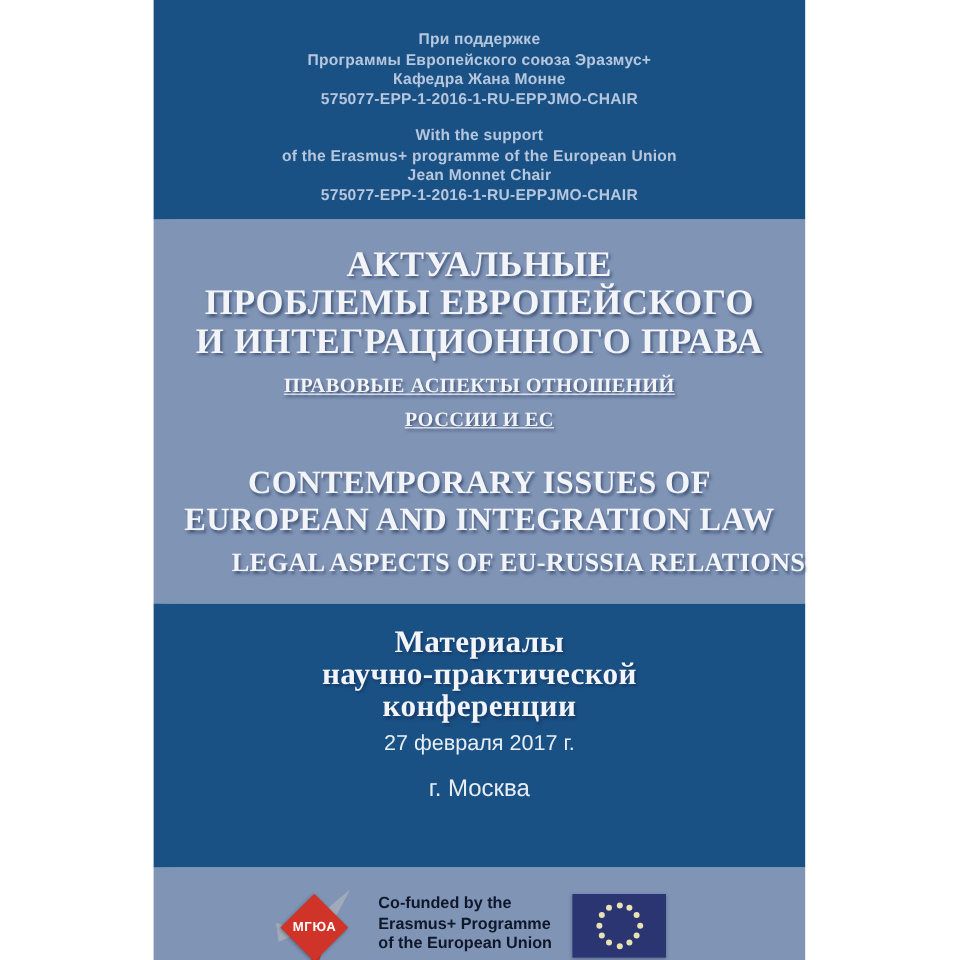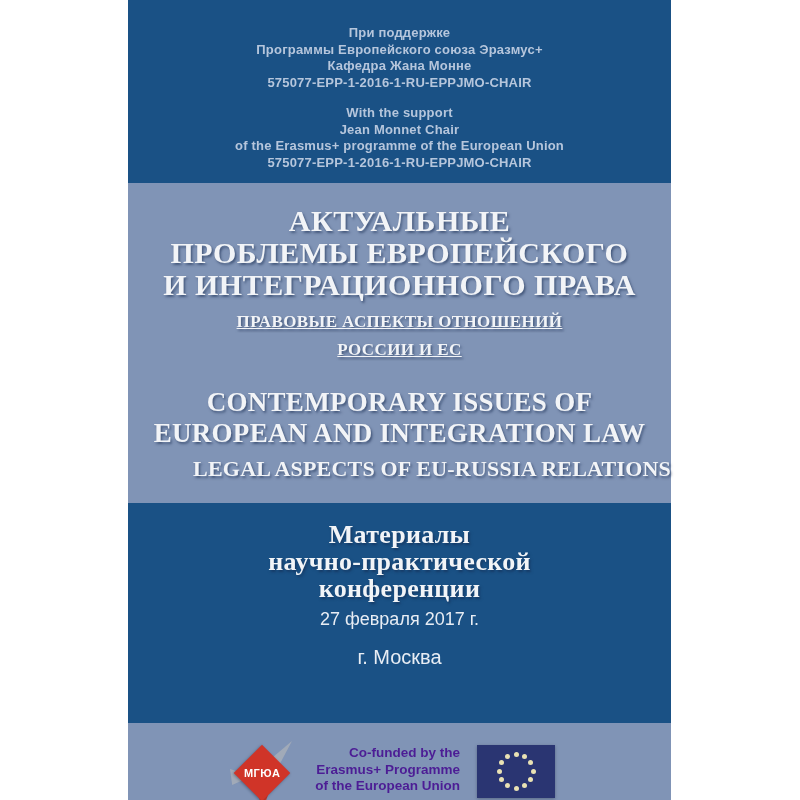--- a/index.html
+++ b/index.html
@@ -47,22 +47,22 @@
              clip-path:polygon(0 20%, 100% 55%, 10% 100%); }
   .tail { position:absolute; left:34px; top:56px; width:10px; height:14px; background:#c8392c;
           clip-path:polygon(0 0, 100% 0, 50% 100%); }
   .diamond { position:absolute; left:18px; top:14px; width:40px; height:40px;
              background:#d03428; transform:rotate(45deg);
              box-shadow:0 1px 3px rgba(20,30,50,.4);
              display:flex; align-items:center; justify-content:center; }
   .diamond span { transform:rotate(-45deg); color:#ffffff; font-weight:700;
                   font-size:11px; letter-spacing:.5px; }
 
-  .cofunded { position:absolute; right:211px; top:22px; text-align:right;
-              color:#4c1d95; font-weight:700; font-size:13.5px; line-height:16.5px; }
+  .cofunded { position:absolute; right:211px; top:22px; text-align:left;
+              color:#0f172a; font-weight:700; font-size:13.5px; line-height:16.5px; }
 
   .eu-flag { position:absolute; left:349px; top:22px; width:78px; height:53px;
              background:#2a3572; box-shadow:0 1px 3px rgba(20,30,50,.35); }
   .star { position:absolute; width:5px; height:5px; border-radius:50%;
           background:#e9e2b4; }
 </style>
 </head>
 <body>
 
 <div class="page">
@@ -70,22 +70,22 @@
 
     <div class="band band-dark band-header">
       <div class="support support-ru">
         <div>При поддержке</div>
         <div>Программы Европейского союза Эразмус+</div>
         <div>Кафедра Жана Монне</div>
         <div>575077-EPP-1-2016-1-RU-EPPJMO-CHAIR</div>
       </div>
       <div class="support support-en">
         <div>With the support</div>
+        <div>of the Erasmus+ programme of the European Union</div>
         <div>Jean Monnet Chair</div>
-        <div>of the Erasmus+ programme of the European Union</div>
         <div>575077-EPP-1-2016-1-RU-EPPJMO-CHAIR</div>
       </div>
     </div>
 
     <div class="band band-light band-title">
       <div class="serif title-ru">
         <div>АКТУАЛЬНЫЕ</div>
         <div>ПРОБЛЕМЫ ЕВРОПЕЙСКОГО</div>
         <div>И ИНТЕГРАЦИОННОГО ПРАВА</div>
       </div>

